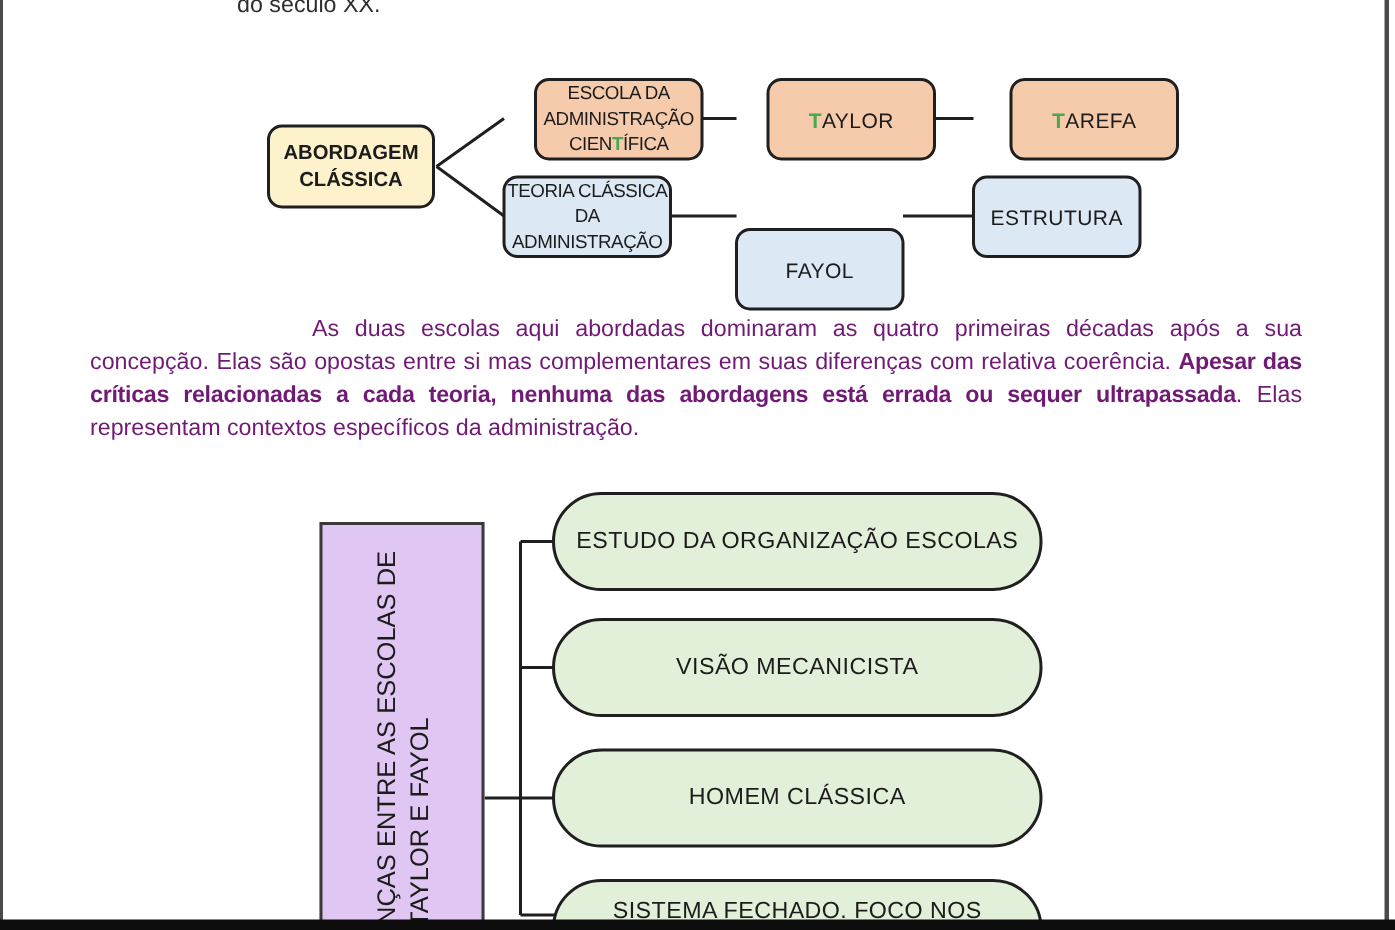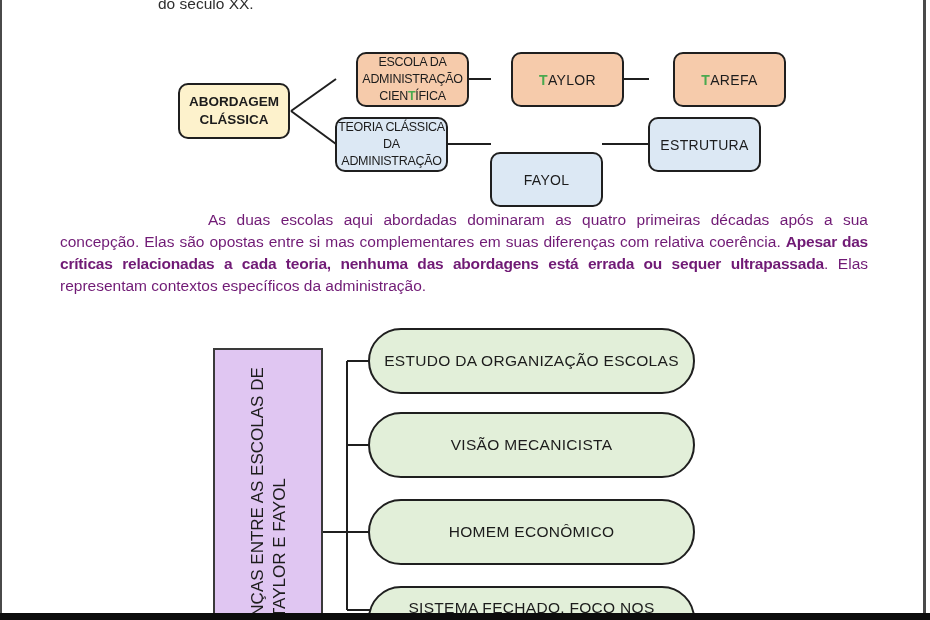--- a/index.html
+++ b/index.html
@@ -133,17 +133,17 @@
   <div class="l2">TAYLOR E FAYOL</div>
 </div>
 
 <div class="abs node stadium stadium-1 fill-green">
   <span class="lbl">ESTUDO DA ORGANIZAÇÃO ESCOLAS</span>
 </div>
 <div class="abs node stadium stadium-2 fill-green">
   <span class="lbl">VISÃO MECANICISTA</span>
 </div>
 <div class="abs node stadium stadium-3 fill-green">
-  <span class="lbl">HOMEM ECONÔMICO</span>
+  <span class="lbl">HOMEM CLÁSSICA</span>
 </div>
 <div class="abs node stadium stadium-4 fill-green">
   <span class="lbl">SISTEMA FECHADO. FOCO NOS PROCESSOS</span>
 </div>
 
 </body></html>

